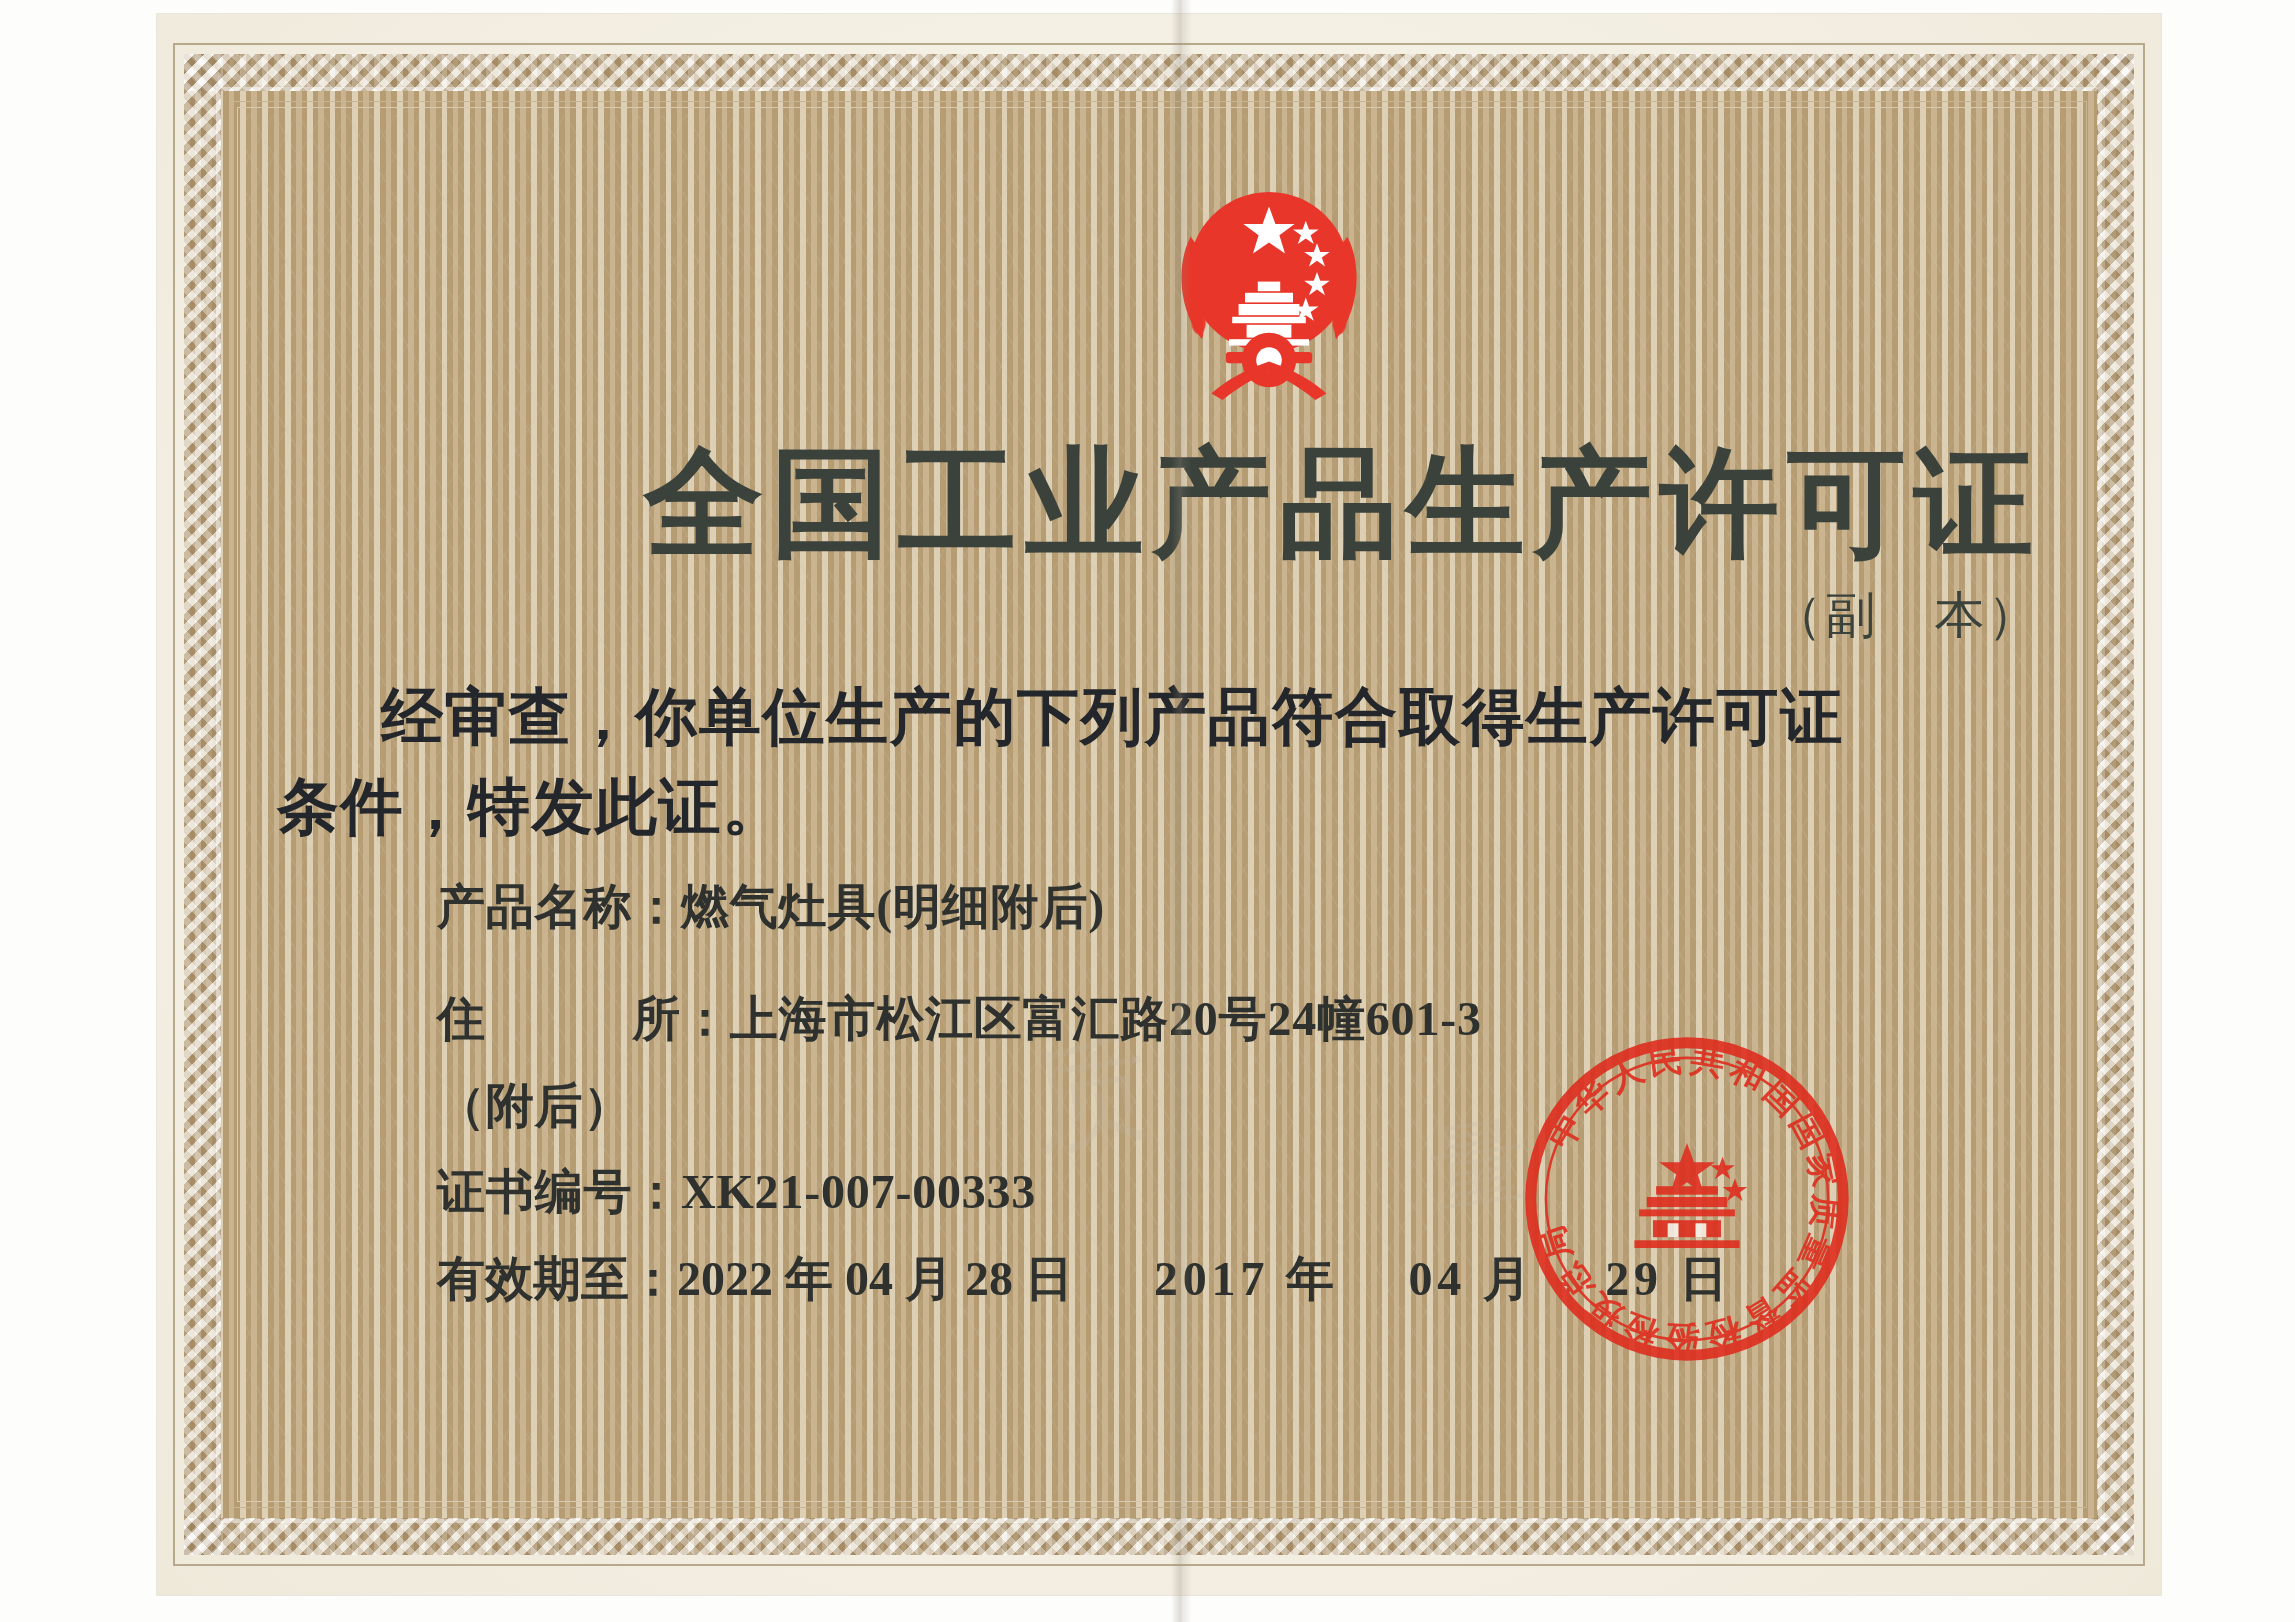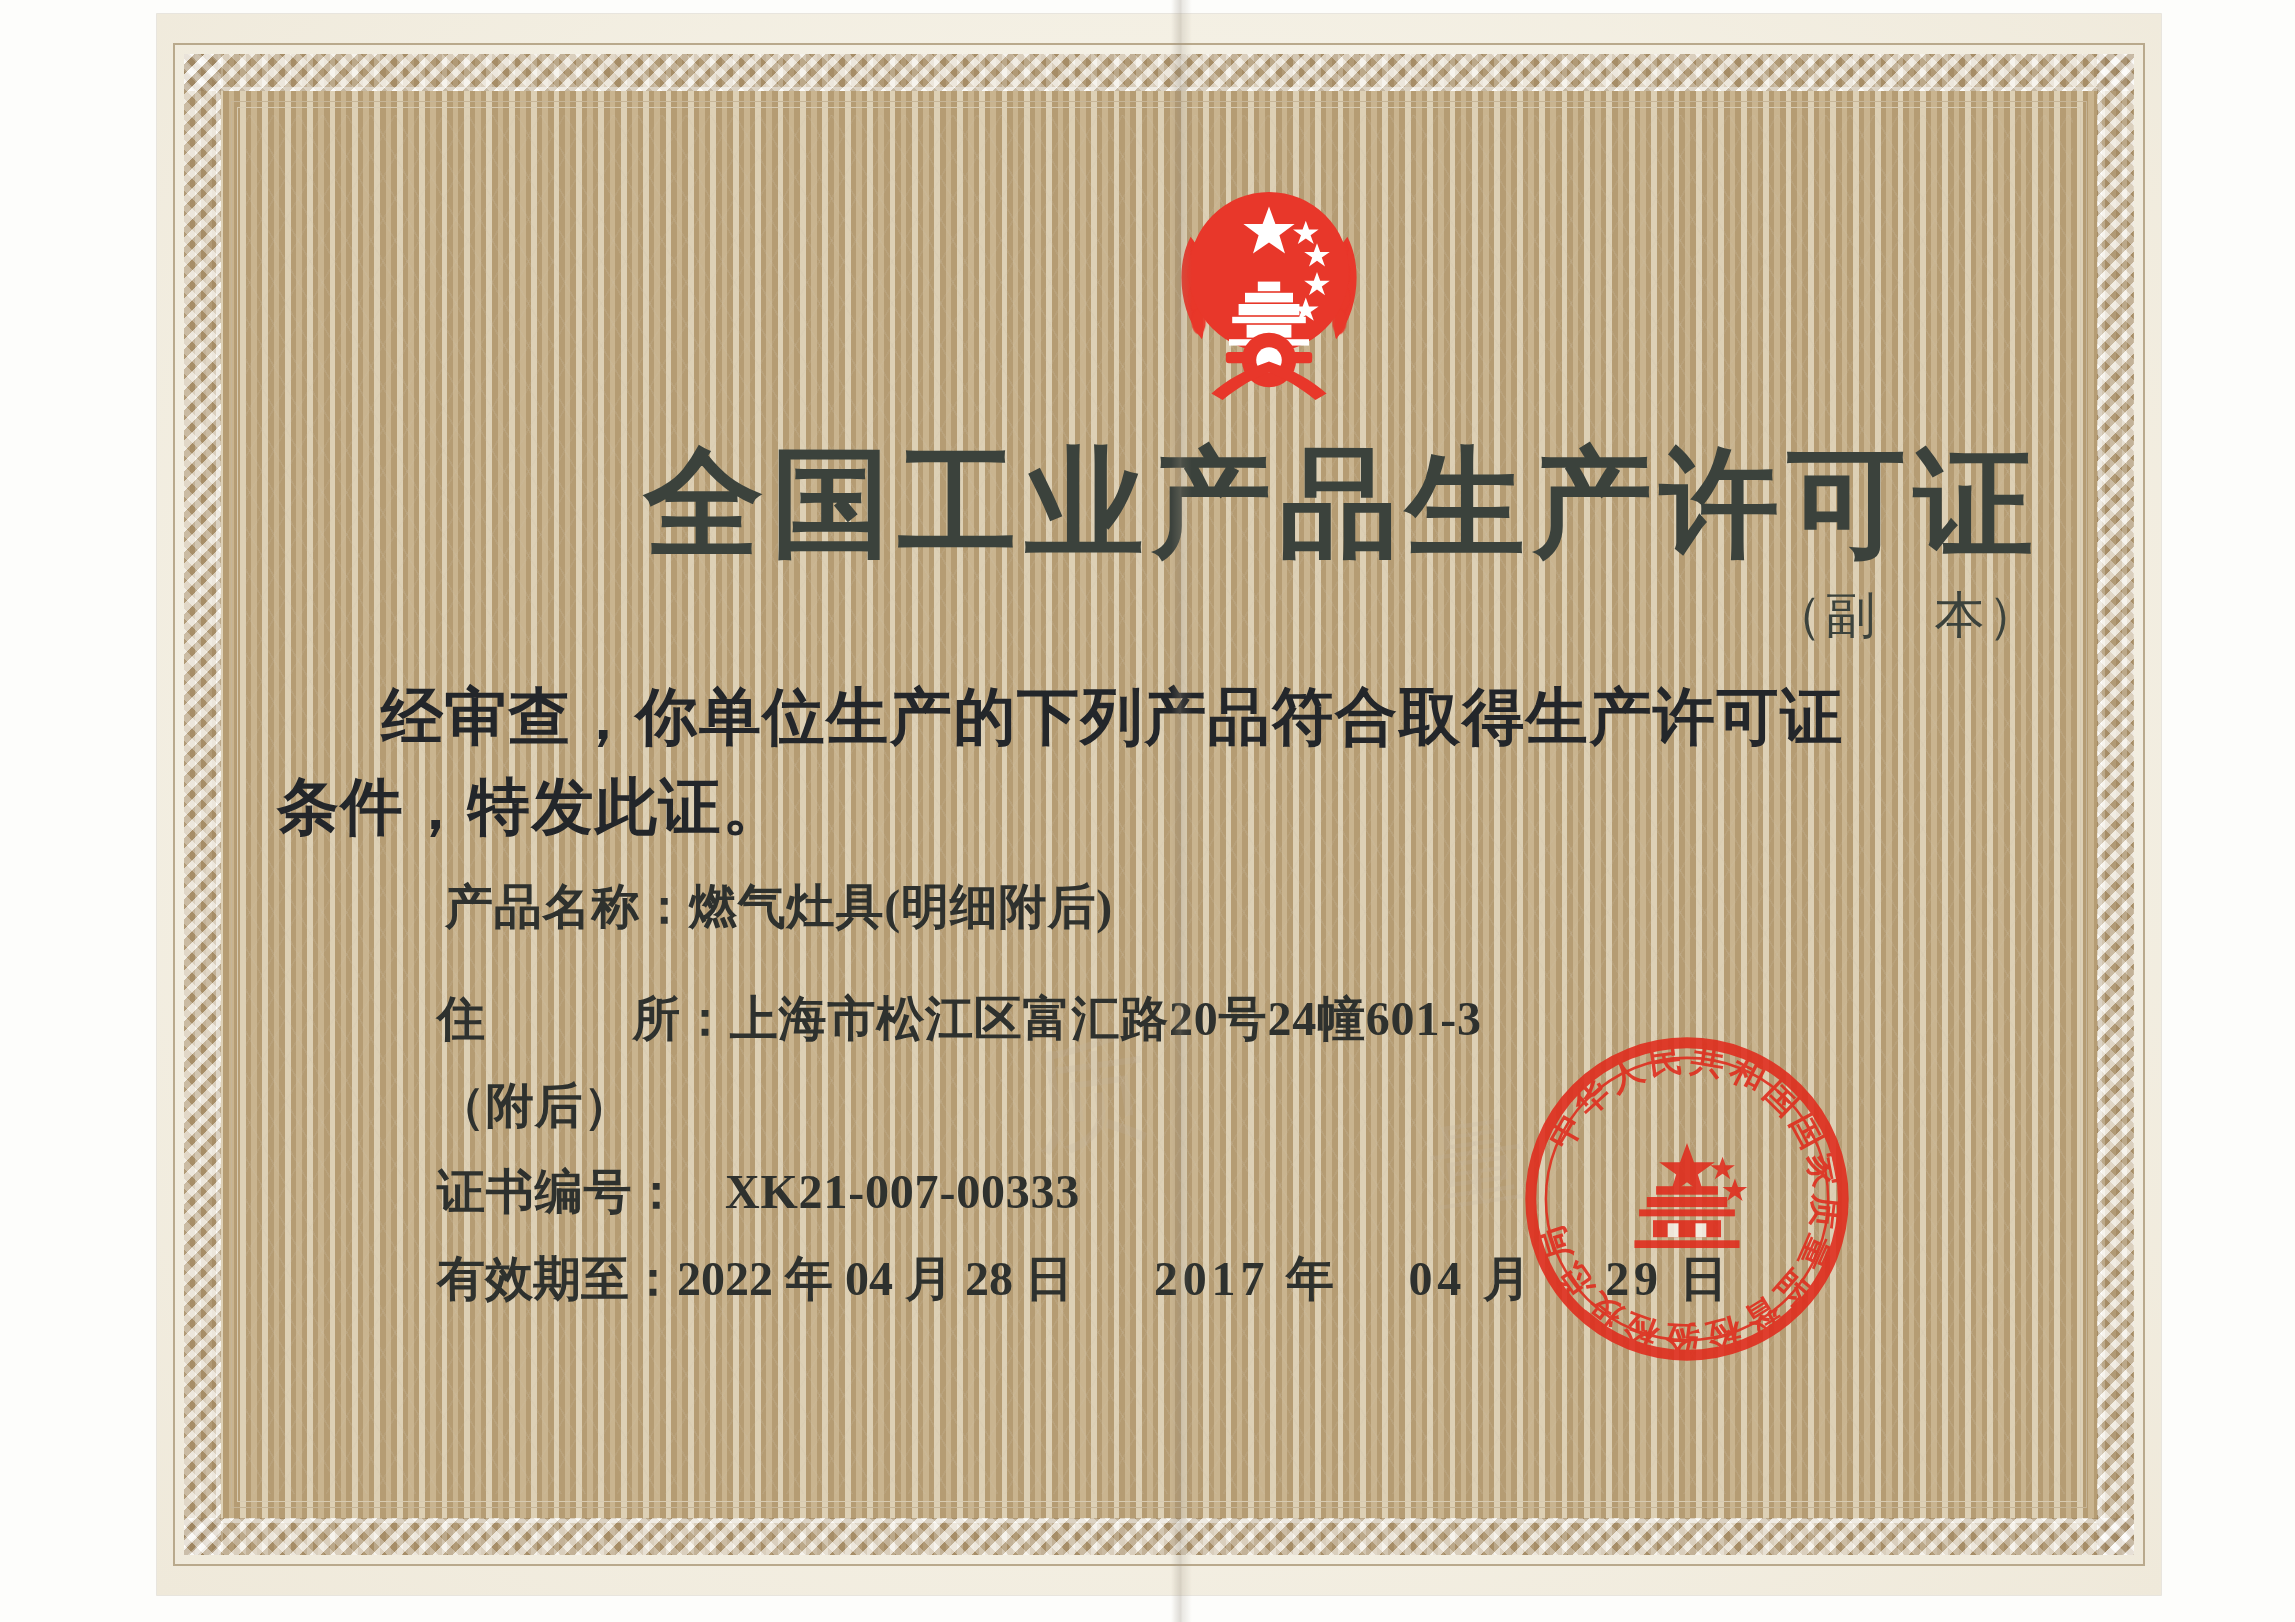--- a/index.html
+++ b/index.html
@@ -191,24 +191,24 @@
     letter-spacing: 0.8px;
   }
   .field .label {
     white-space: pre;
     font-weight: 600;
   }
   .field .value {
     font-weight: 600;
     letter-spacing: 0.8px;
   }
-  .f-product { margin-top: 22.4px; padding-left: 8px; }
+  .f-product { margin-top: 22.4px; }
   .f-address { margin-top: 48px; }
   .f-factory { margin-top: 22.4px; }
-  .f-number  { margin-top: 22.4px; gap: 44px; }
+  .f-number  { margin-top: 22.4px; }
 
   .validity-row {
     display: flex;
     align-items: baseline;
     margin-left: 160px;
     margin-top: 22.4px;
     font-size: 48px;
     font-family: "Liberation Serif", serif;
     color: #2e312e;
     font-weight: 600;

